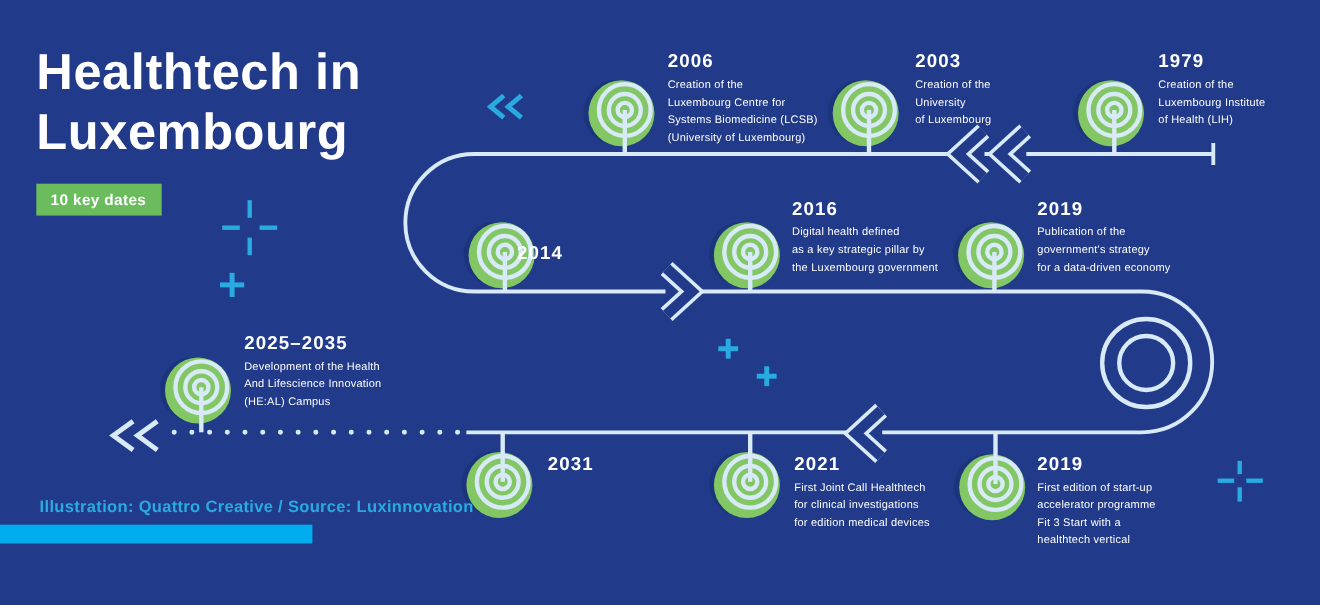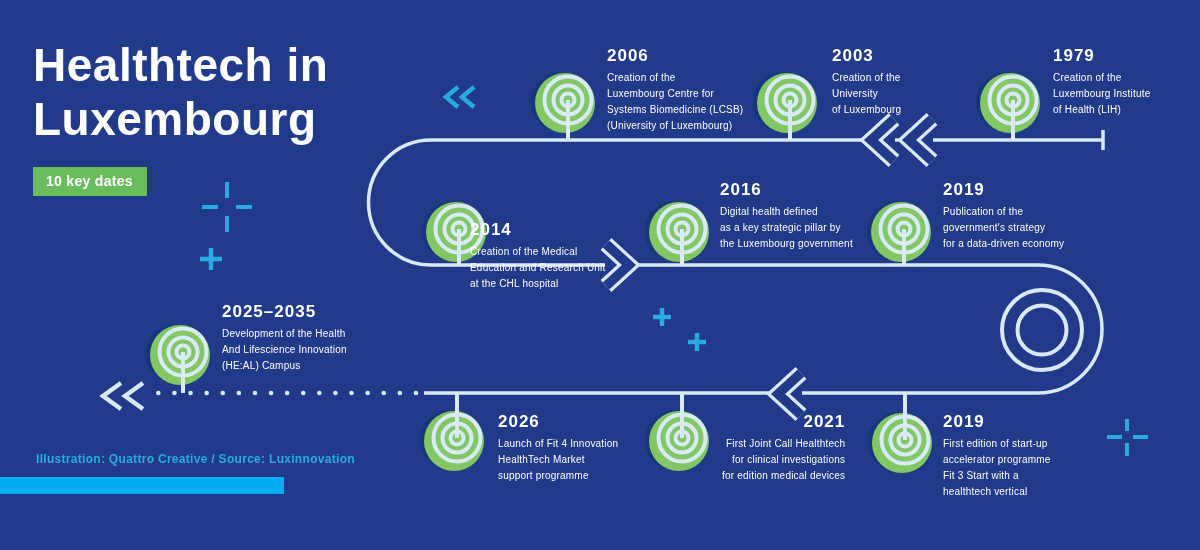--- a/index.html
+++ b/index.html
@@ -35,21 +35,21 @@
   .badge{
     position:absolute;left:33px;top:167px;z-index:2;
     background:var(--color-badge_green,#6ABC5D);color:#fff;
     font-size:14px;font-weight:bold;padding:6px 14px 7px 13px;letter-spacing:.3px;
   }
   .entry{position:absolute;z-index:2;color:#fff;}
   .entry .year{font-size:17px;font-weight:bold;letter-spacing:1px;}
   .entry .desc{margin-top:4px;font-size:10px;line-height:16px;white-space:pre-line;letter-spacing:.2px;}
   .credit{
     position:absolute;left:36px;top:452px;z-index:2;
-    color:var(--color-cyan,#29ABE2);font-size:12px;font-weight:bold;letter-spacing:.3px;
+    color:var(--color-cyan,#29ABE2);font-size:15px;font-weight:bold;letter-spacing:.3px;
   }
   .cyan-bar{
     position:absolute;left:0;top:477px;width:284px;height:17px;z-index:2;
     background:var(--color-bar_cyan,#00AEEF);
   }
 </style>
 </head>
 <body>
 
 <div class="stage">
@@ -225,49 +225,43 @@
 of Luxembourg</div>
   </div>
   <div class="entry" style="left:1053px;top:46px;">
     <div class="year">1979</div>
     <div class="desc">Creation of the
 Luxembourg Institute
 of Health (LIH)</div>
   </div>
   <div class="entry" style="left:470px;top:180px;margin-top:40px;">
     <div class="year">2014</div>
-    <div class="desc">Creation of the Medical
-Education and Research Unit
-at the CHL hospital</div>
   </div>
   <div class="entry" style="left:720px;top:180px;">
     <div class="year">2016</div>
     <div class="desc">Digital health defined
 as a key strategic pillar by
 the Luxembourg government</div>
   </div>
   <div class="entry" style="left:943px;top:180px;">
     <div class="year">2019</div>
     <div class="desc">Publication of the
 government's strategy
 for a data-driven economy</div>
   </div>
   <div class="entry" style="left:222px;top:302px;">
     <div class="year">2025–2035</div>
     <div class="desc">Development of the Health
 And Lifescience Innovation
 (HE:AL) Campus</div>
   </div>
   <div class="entry" style="left:498px;top:412px;">
-    <div class="year">2026</div>
-    <div class="desc">Launch of Fit 4 Innovation
-HealthTech Market
-support programme</div>
-  </div>
-  <div class="entry" style="left:722px;top:412px;text-align:right;">
+    <div class="year">2031</div>
+  </div>
+  <div class="entry" style="left:722px;top:412px;">
     <div class="year">2021</div>
     <div class="desc">First Joint Call Healthtech
 for clinical investigations
 for edition medical devices</div>
   </div>
   <div class="entry" style="left:943px;top:412px;">
     <div class="year">2019</div>
     <div class="desc">First edition of start-up
 accelerator programme
 Fit 3 Start with a

